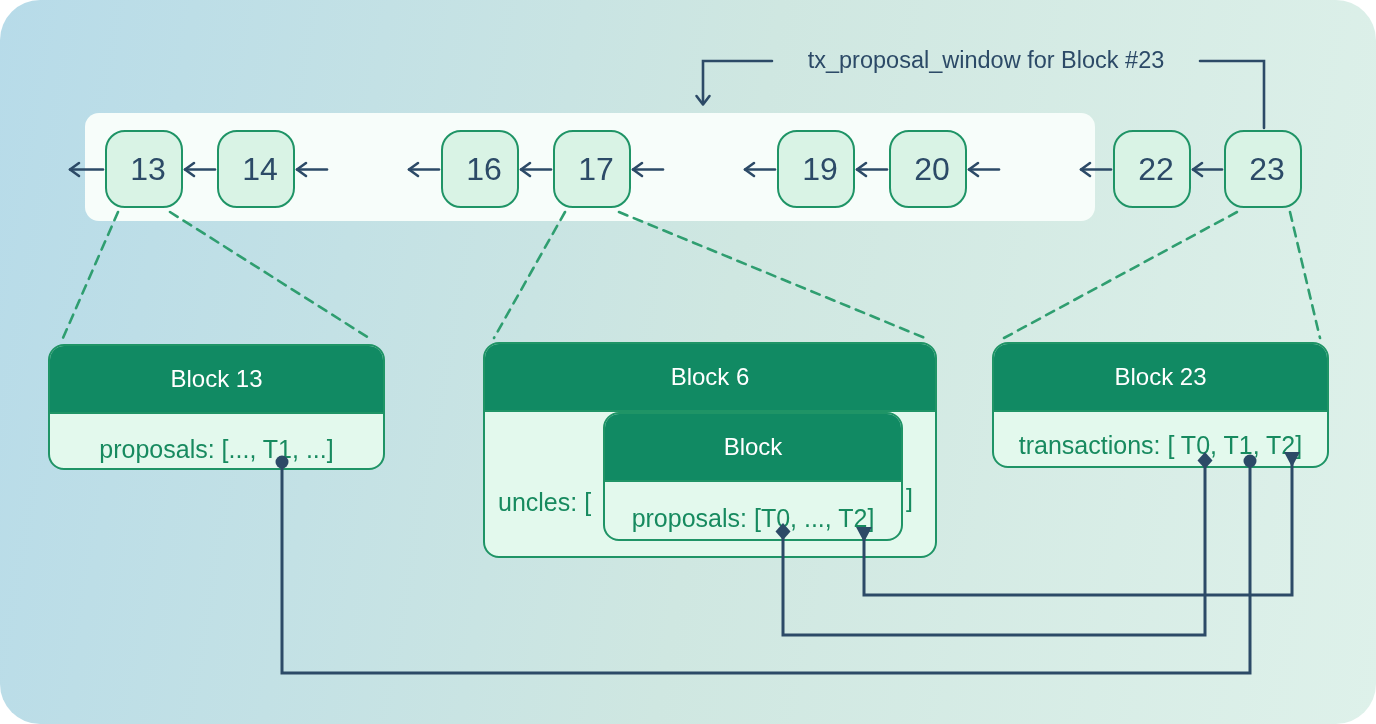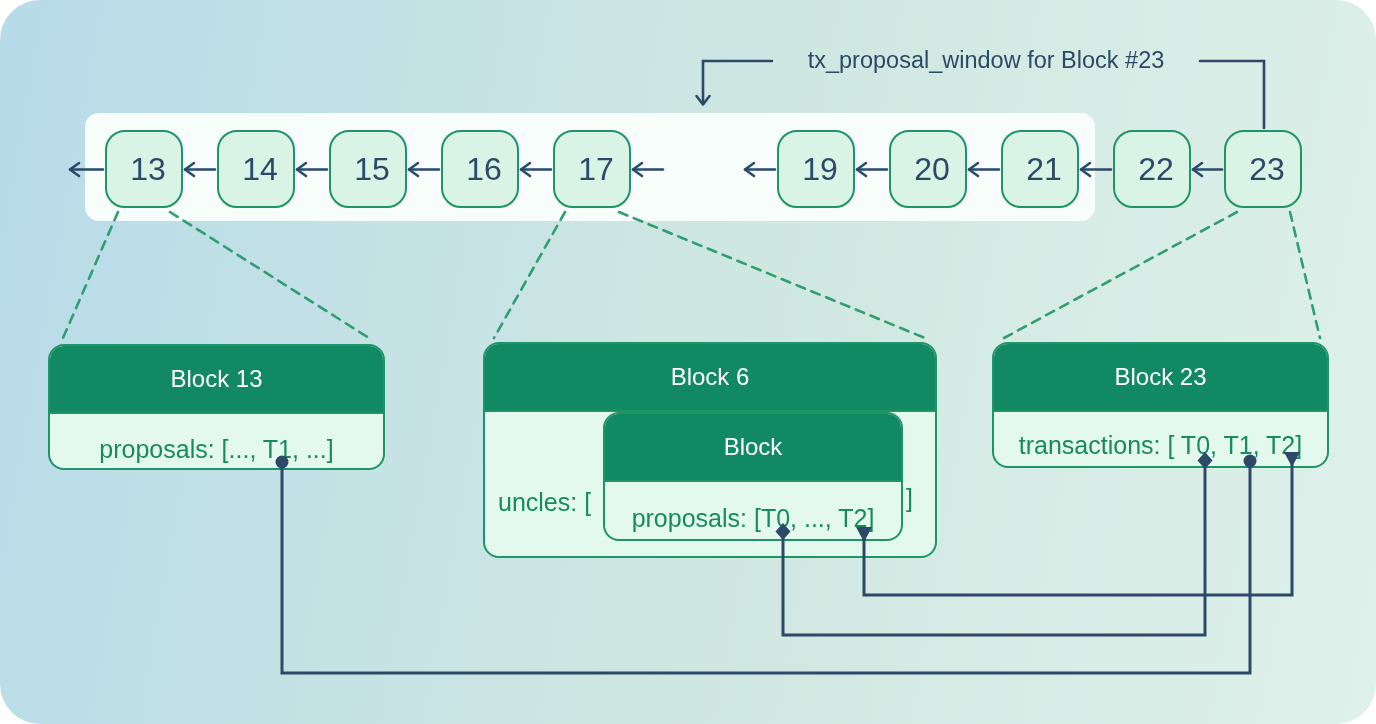--- a/index.html
+++ b/index.html
@@ -46,26 +46,24 @@
 </style>
 </head>
 <body>
 
 <div class="canvas">
 
   <div class="window-band"></div>
 
   <div class="block" style="left:105px">13</div>
   <div class="block" style="left:217px">14</div>
-  <div class="block" style="left:329px">15</div>
   <div class="block" style="left:441px">16</div>
   <div class="block" style="left:553px">17</div>
   <div class="block" style="left:777px">19</div>
   <div class="block" style="left:889px">20</div>
-  <div class="block" style="left:1001px">21</div>
   <div class="block" style="left:1113px">22</div>
   <div class="block" style="left:1224px">23</div>
 
   <div class="window-label">tx_proposal_window for Block #23</div>
 
   <div class="card" style="left:48px;top:344px;width:337px;height:126px">
     <div class="card-header">Block 13</div>
     <div class="card-body" style="height:70px">proposals: [..., T1, ...]</div>
   </div>
 

